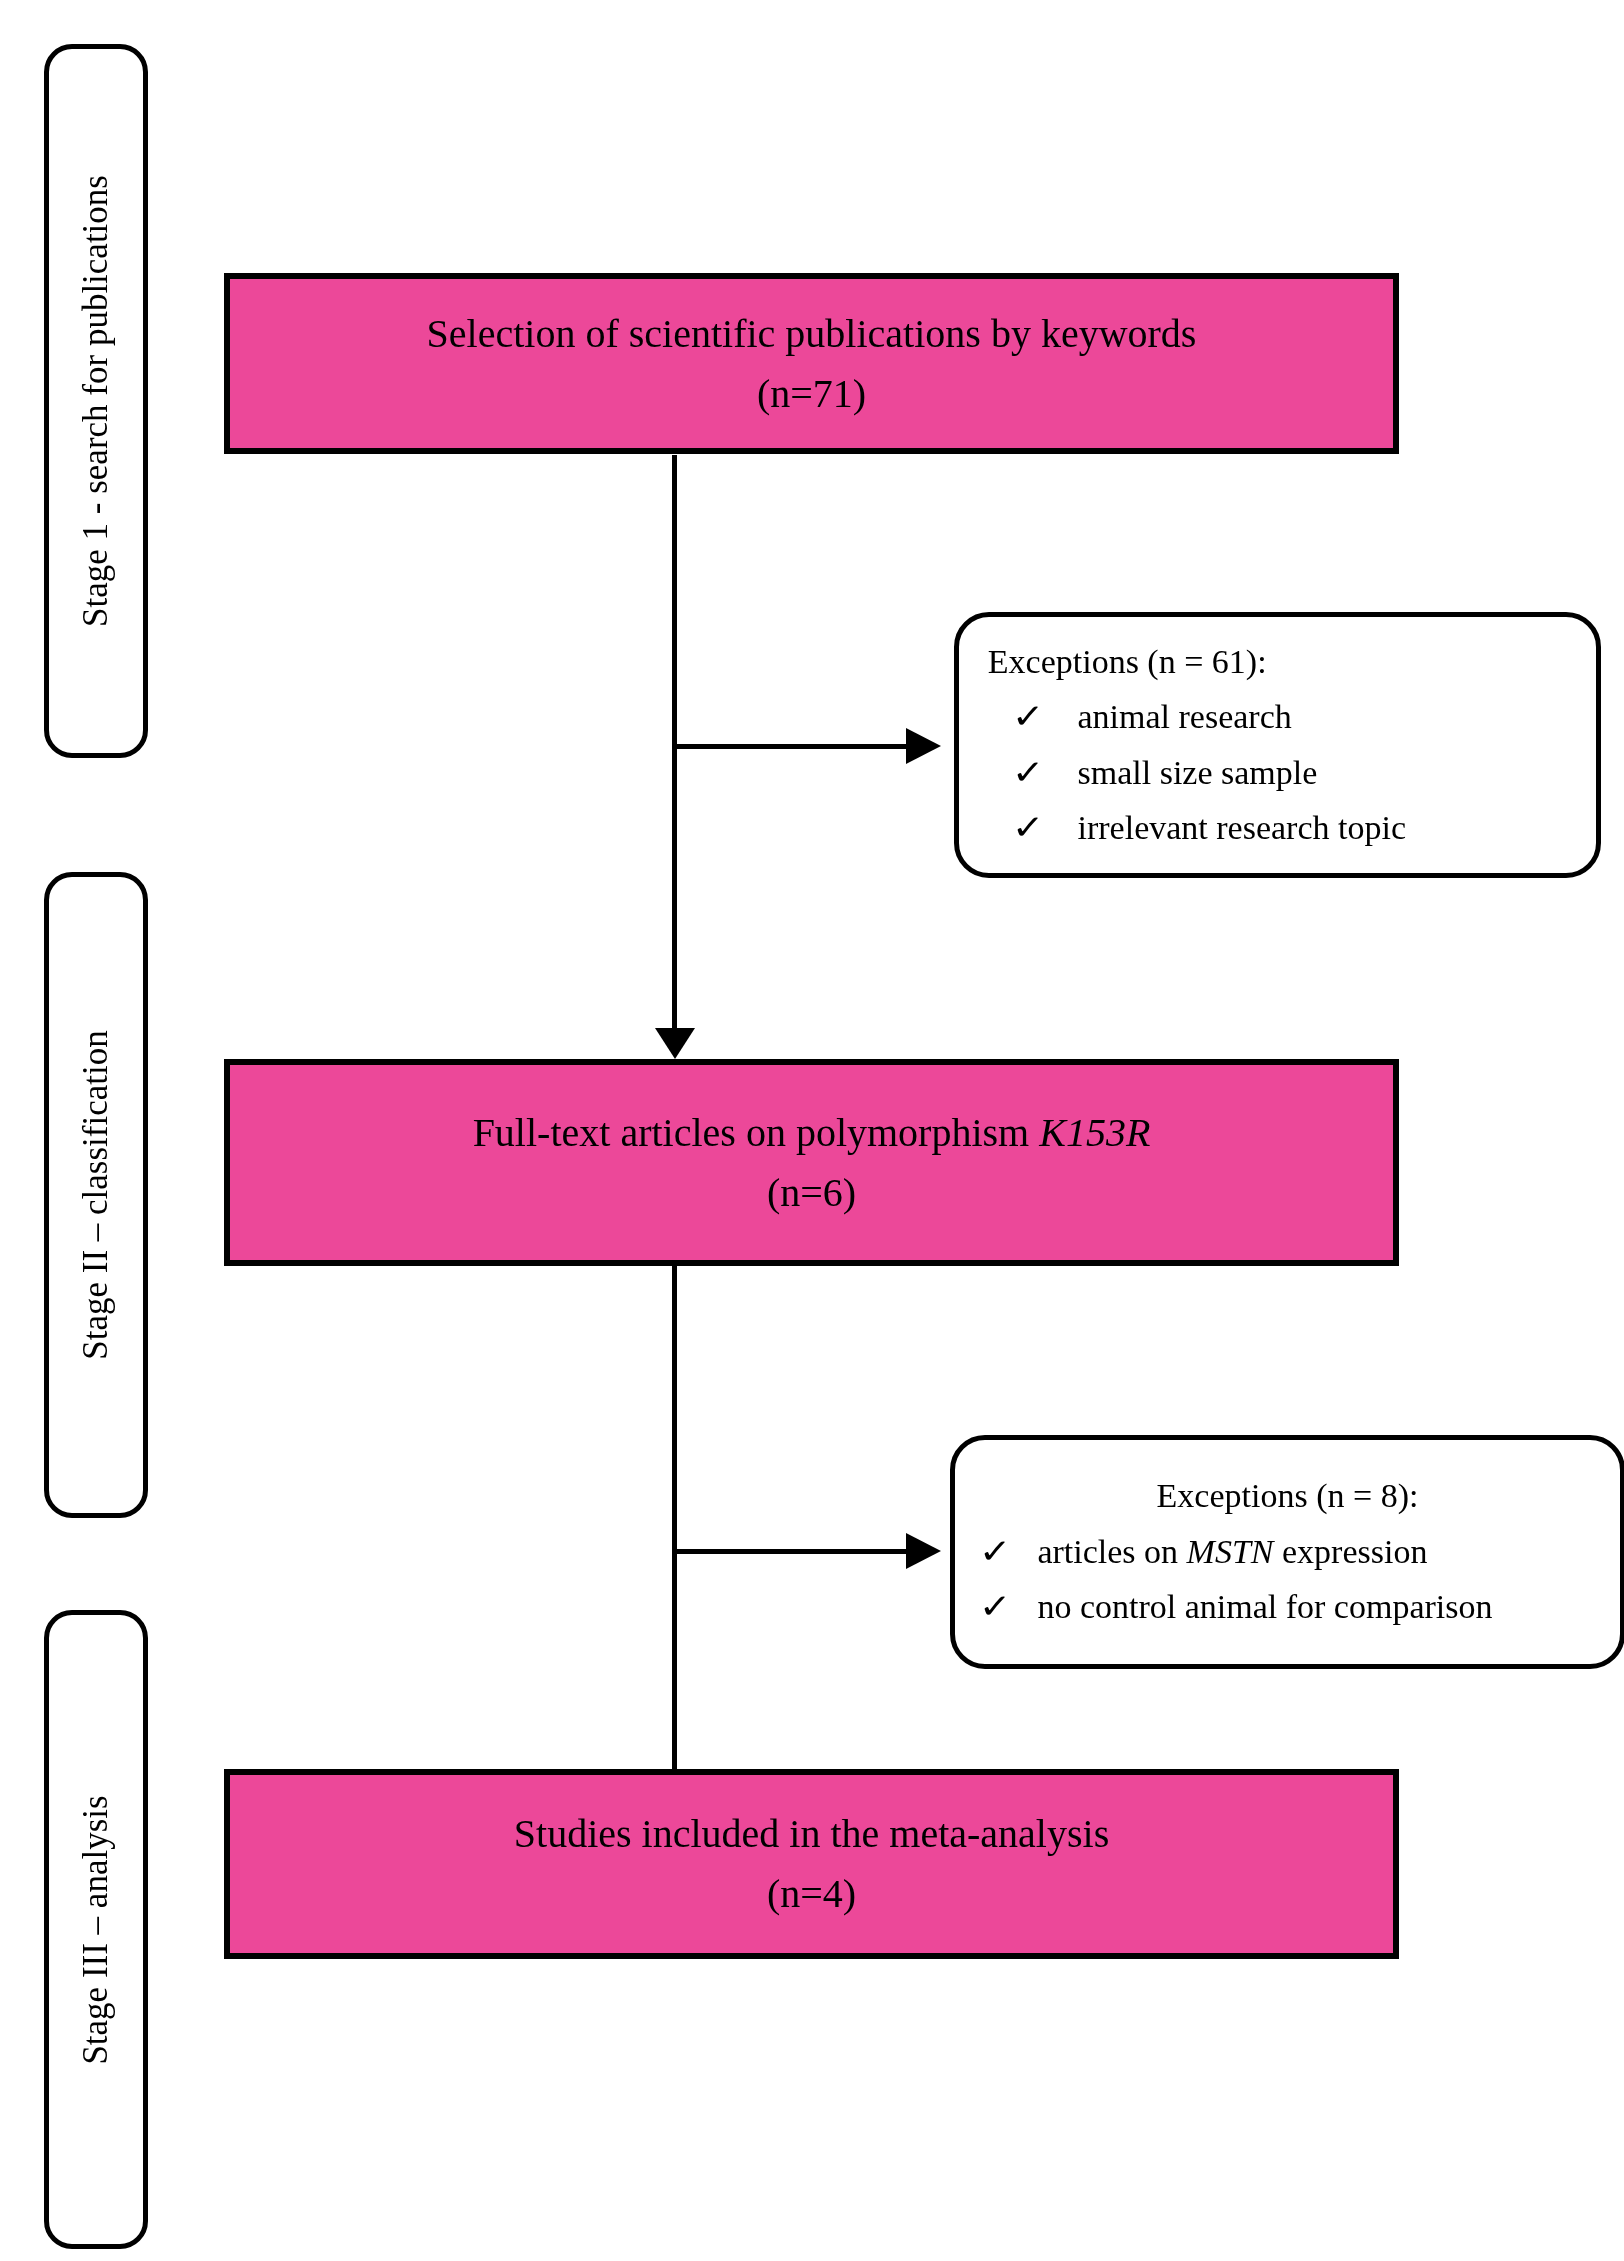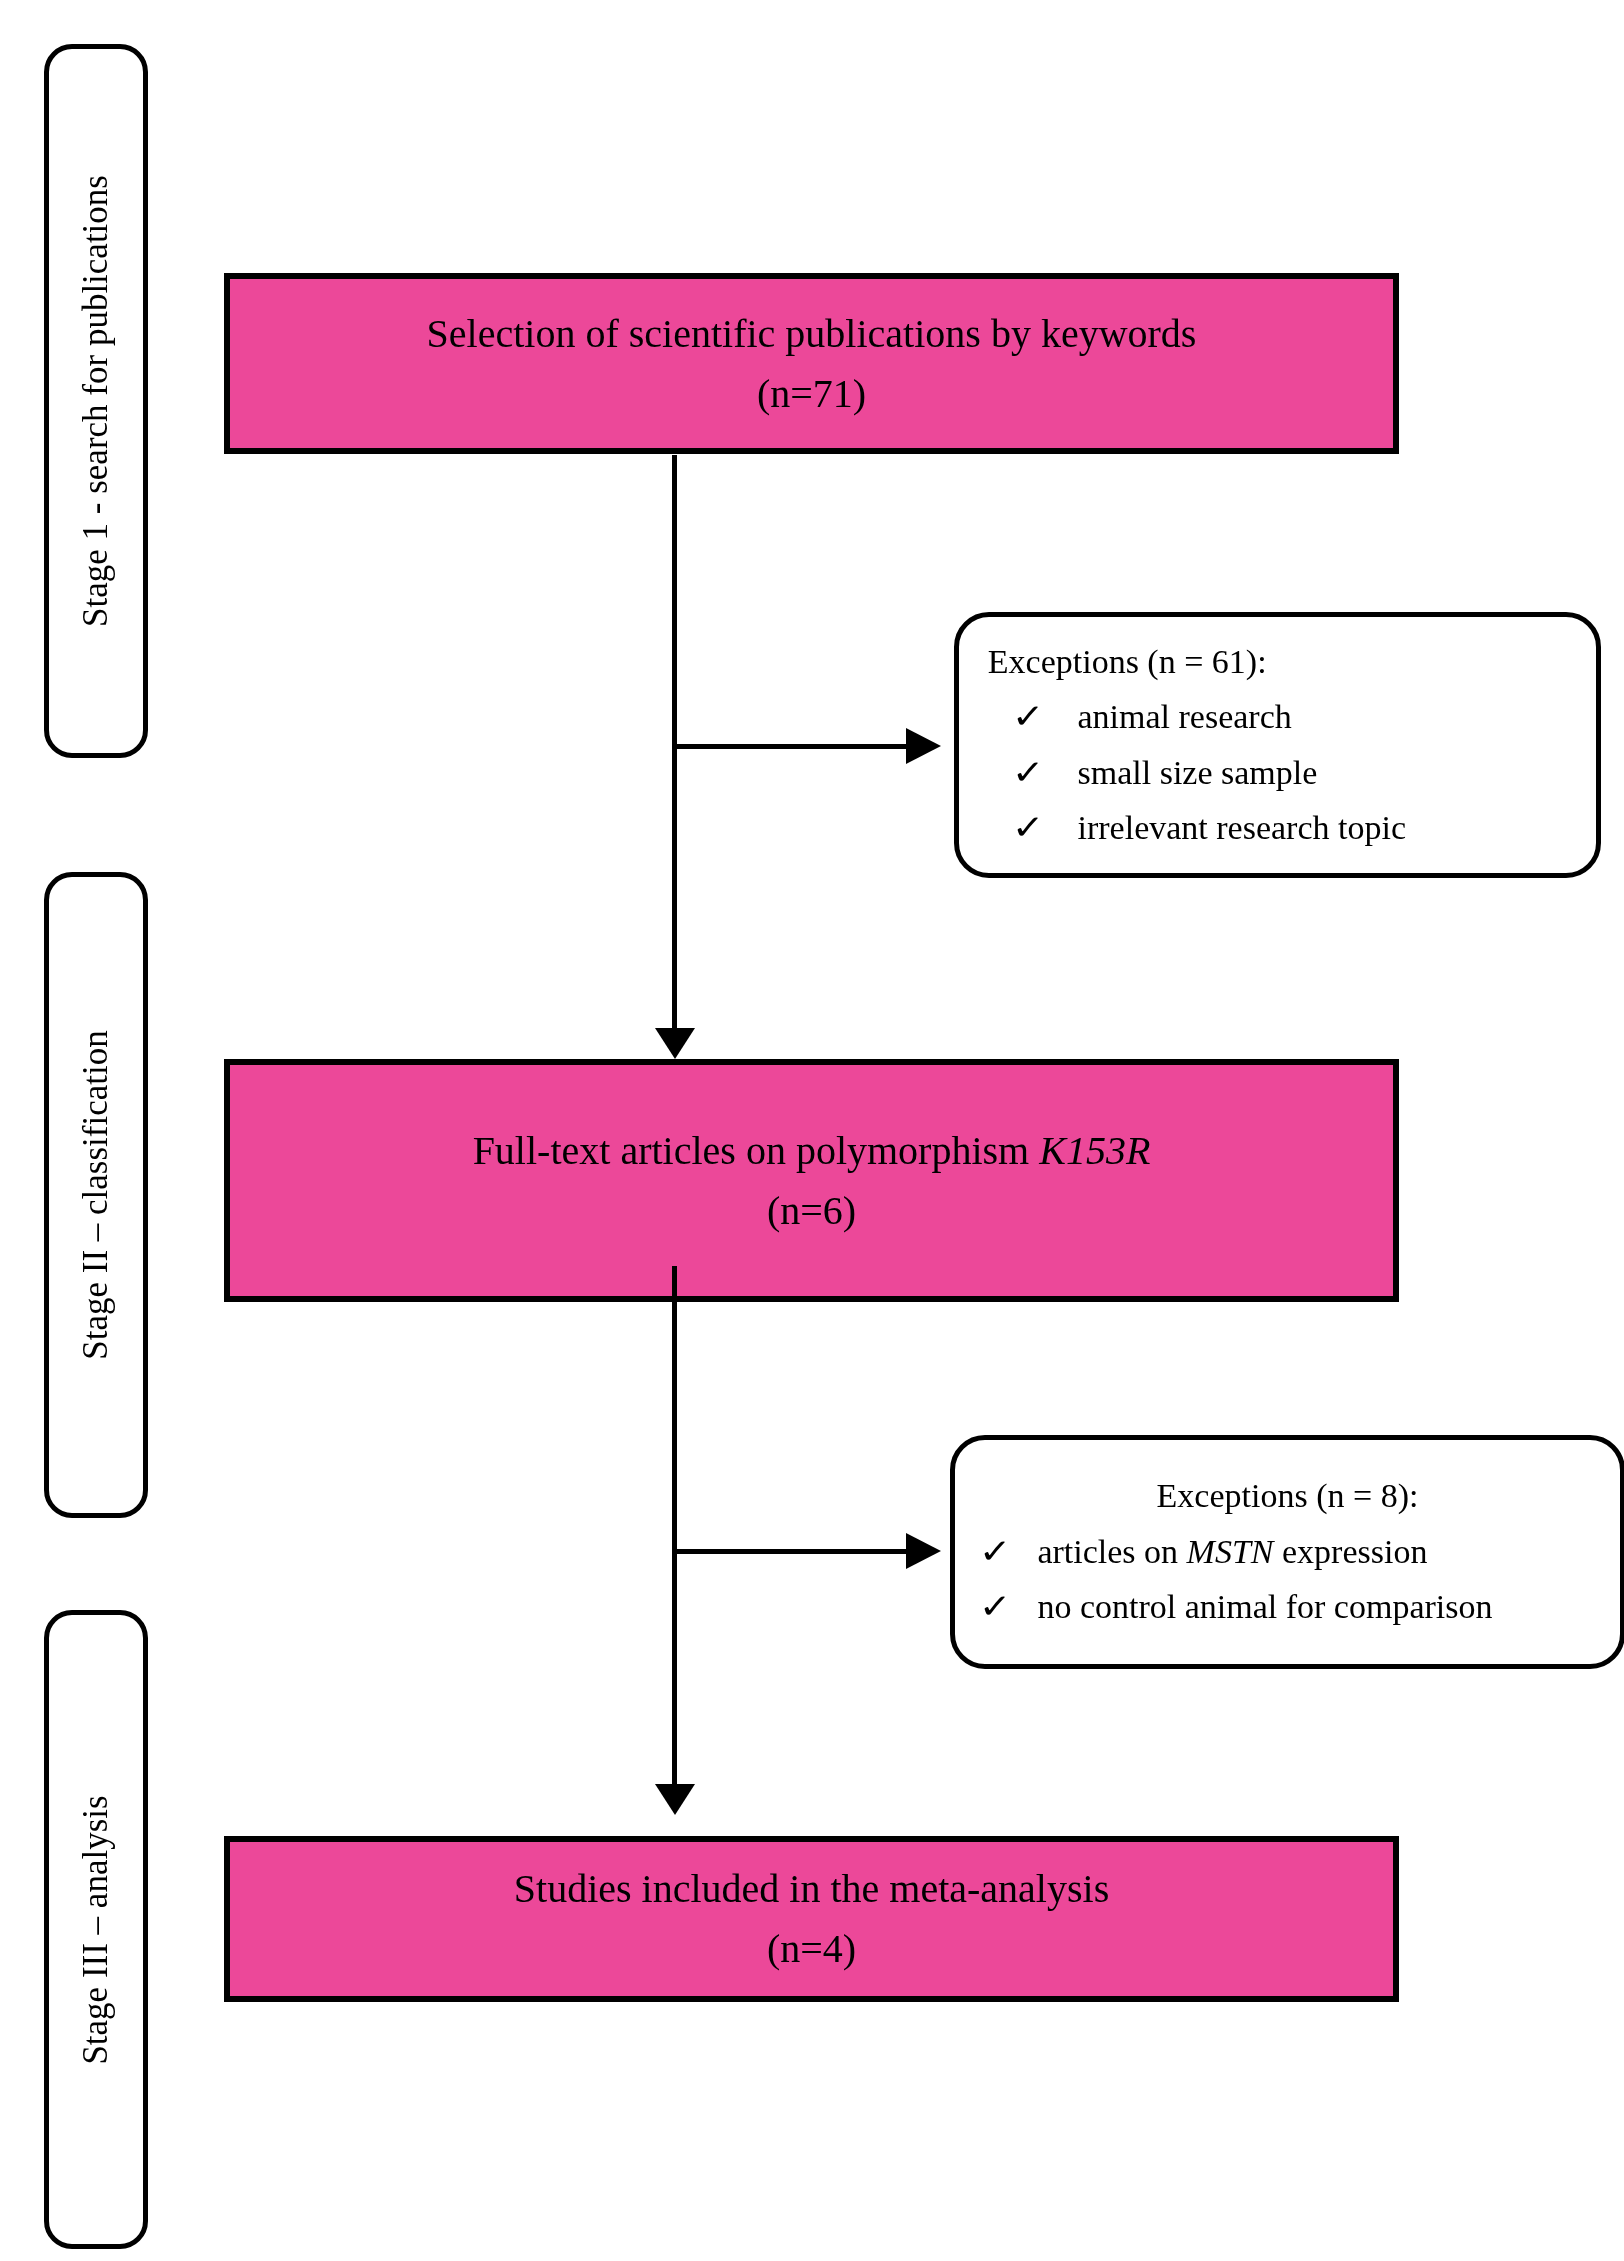--- a/index.html
+++ b/index.html
@@ -44,22 +44,22 @@
     background: #ec4899;
     display: flex;
     flex-direction: column;
     align-items: center;
     justify-content: center;
     text-align: center;
     font-size: 40px;
     line-height: 1.5;
   }
   .box-1 { top: 273px;  height: 181px; }
-  .box-2 { top: 1059px; height: 243px; }
-  .box-3 { top: 1836px; height: 166px; }
+  .box-2 { top: 1059px; height: 207px; }
+  .box-3 { top: 1769px; height: 190px; }
   .italic { font-style: italic; }
 
   
   .excbox {
     position: absolute;
     border: 5.8px solid #000;
     border-radius: 35px;
     background: #fff;
     font-size: 34px;
     line-height: 1.6;

